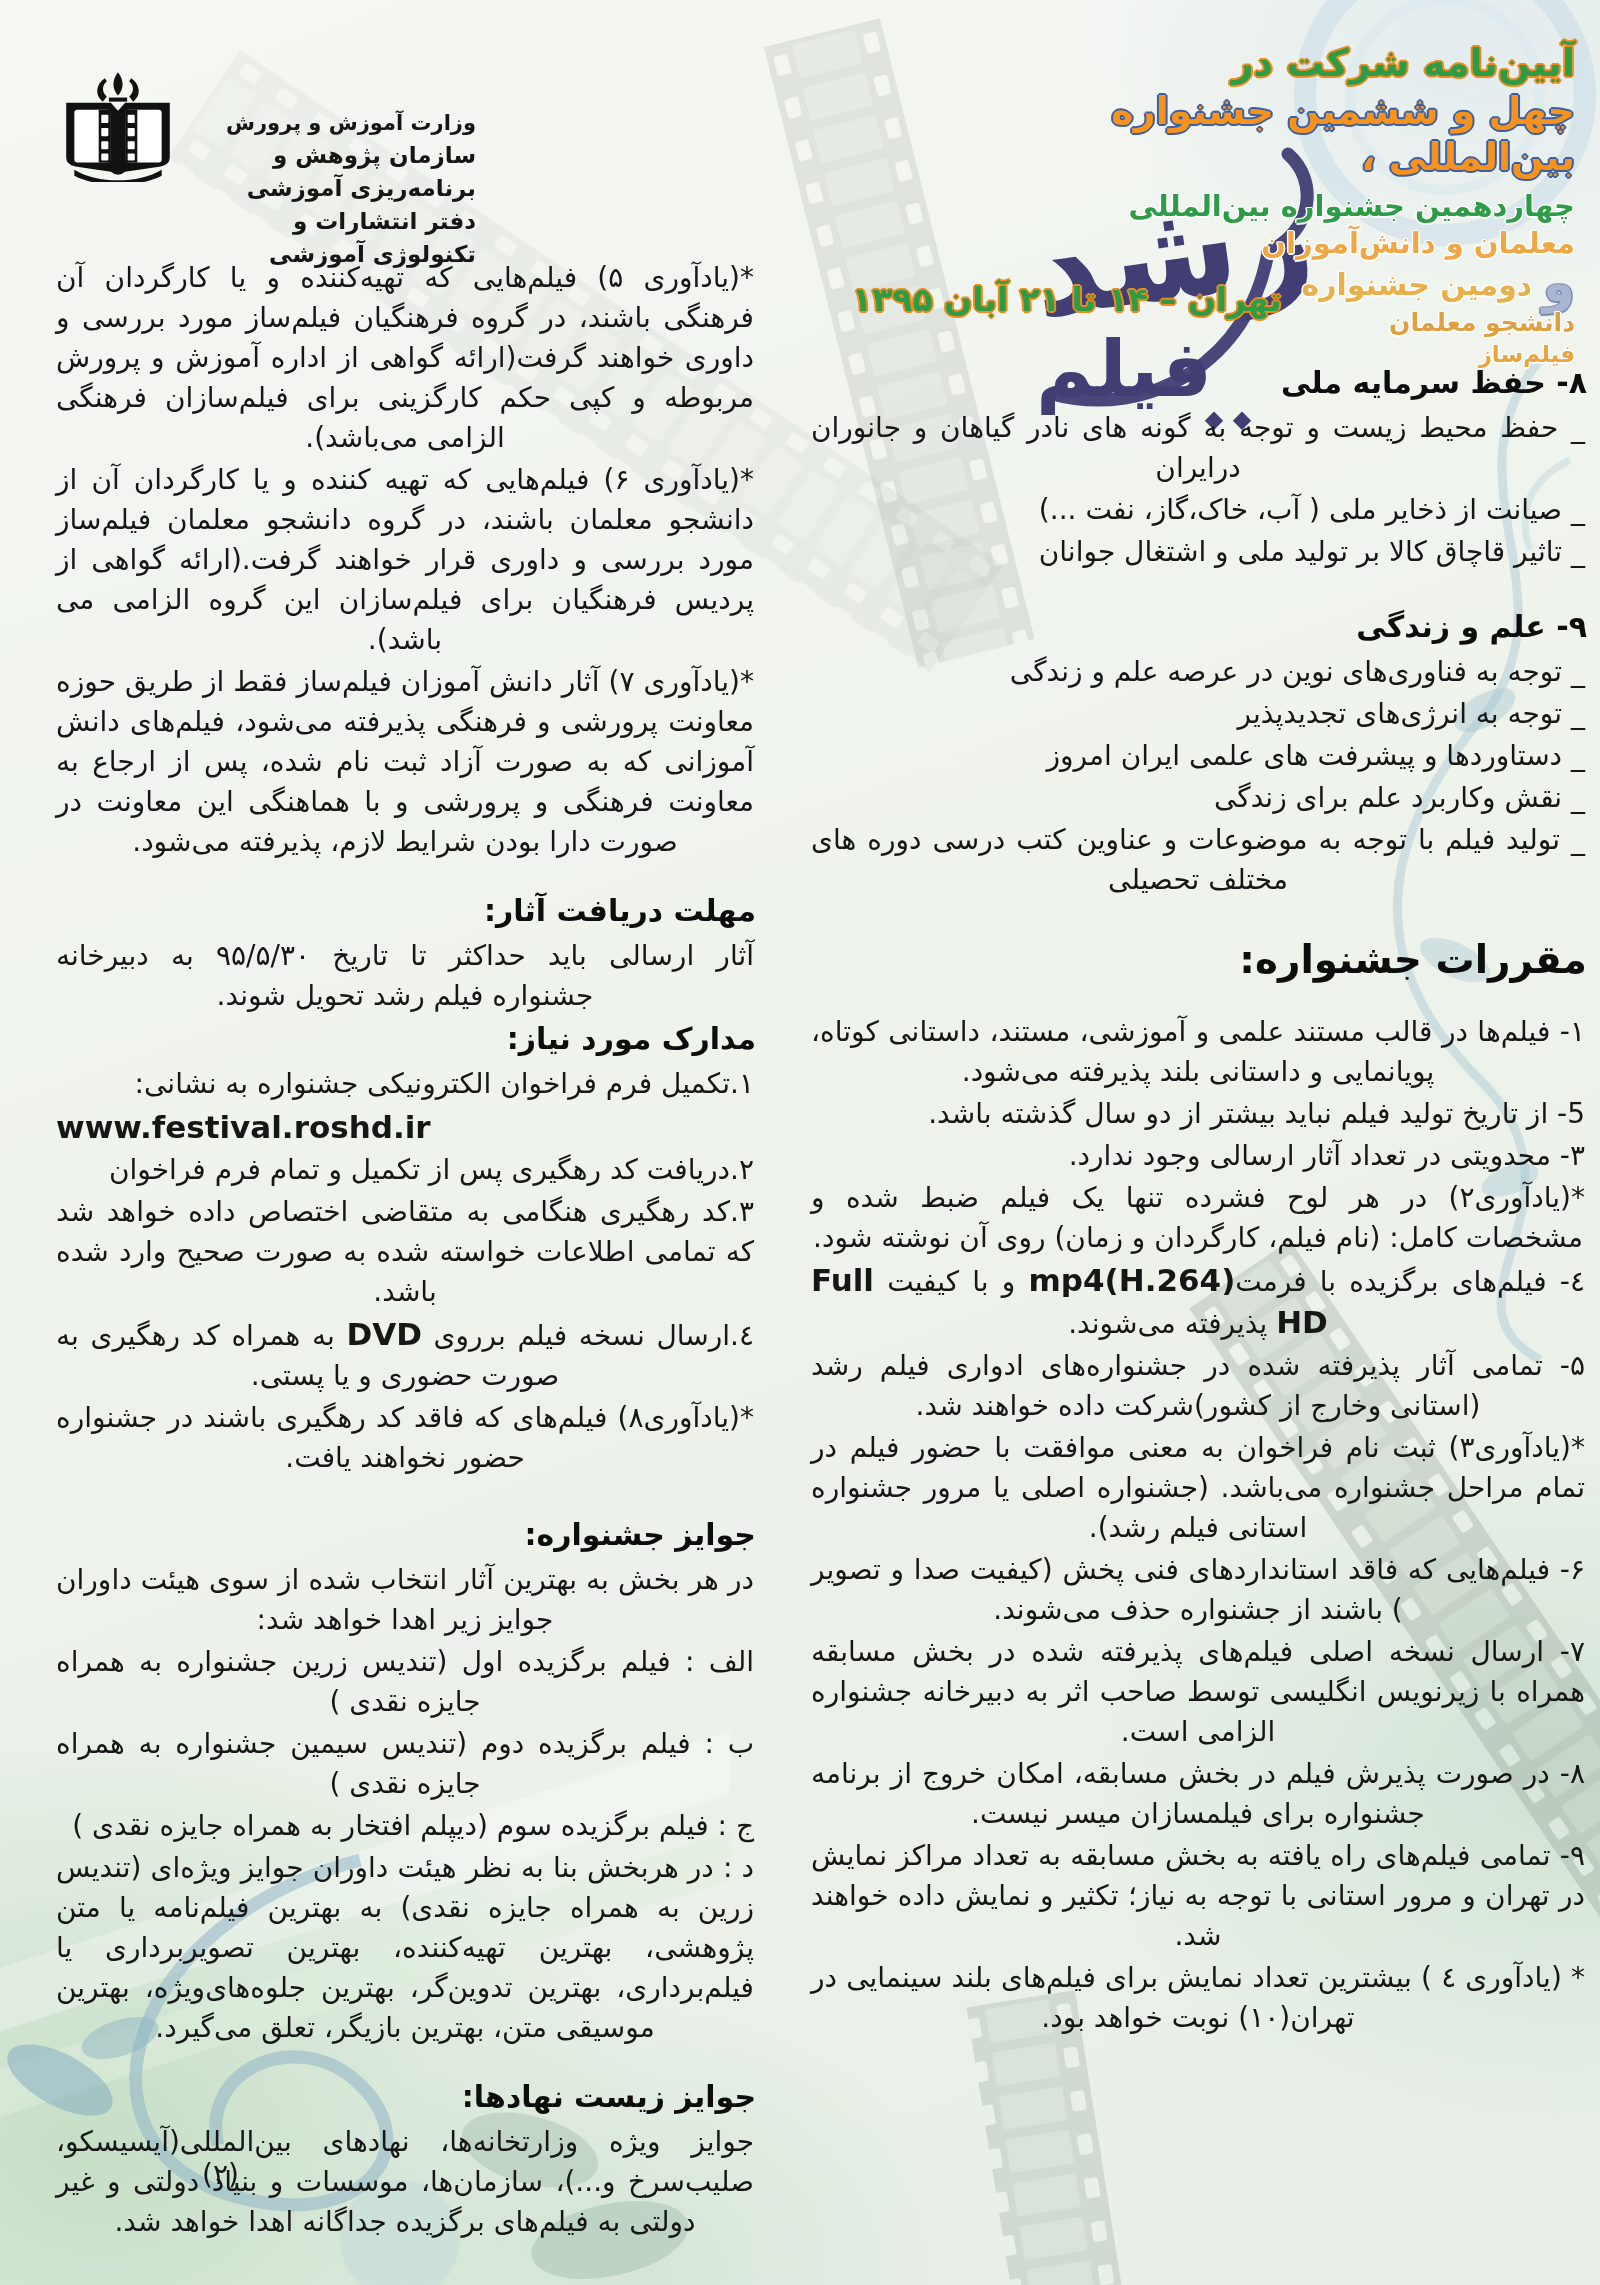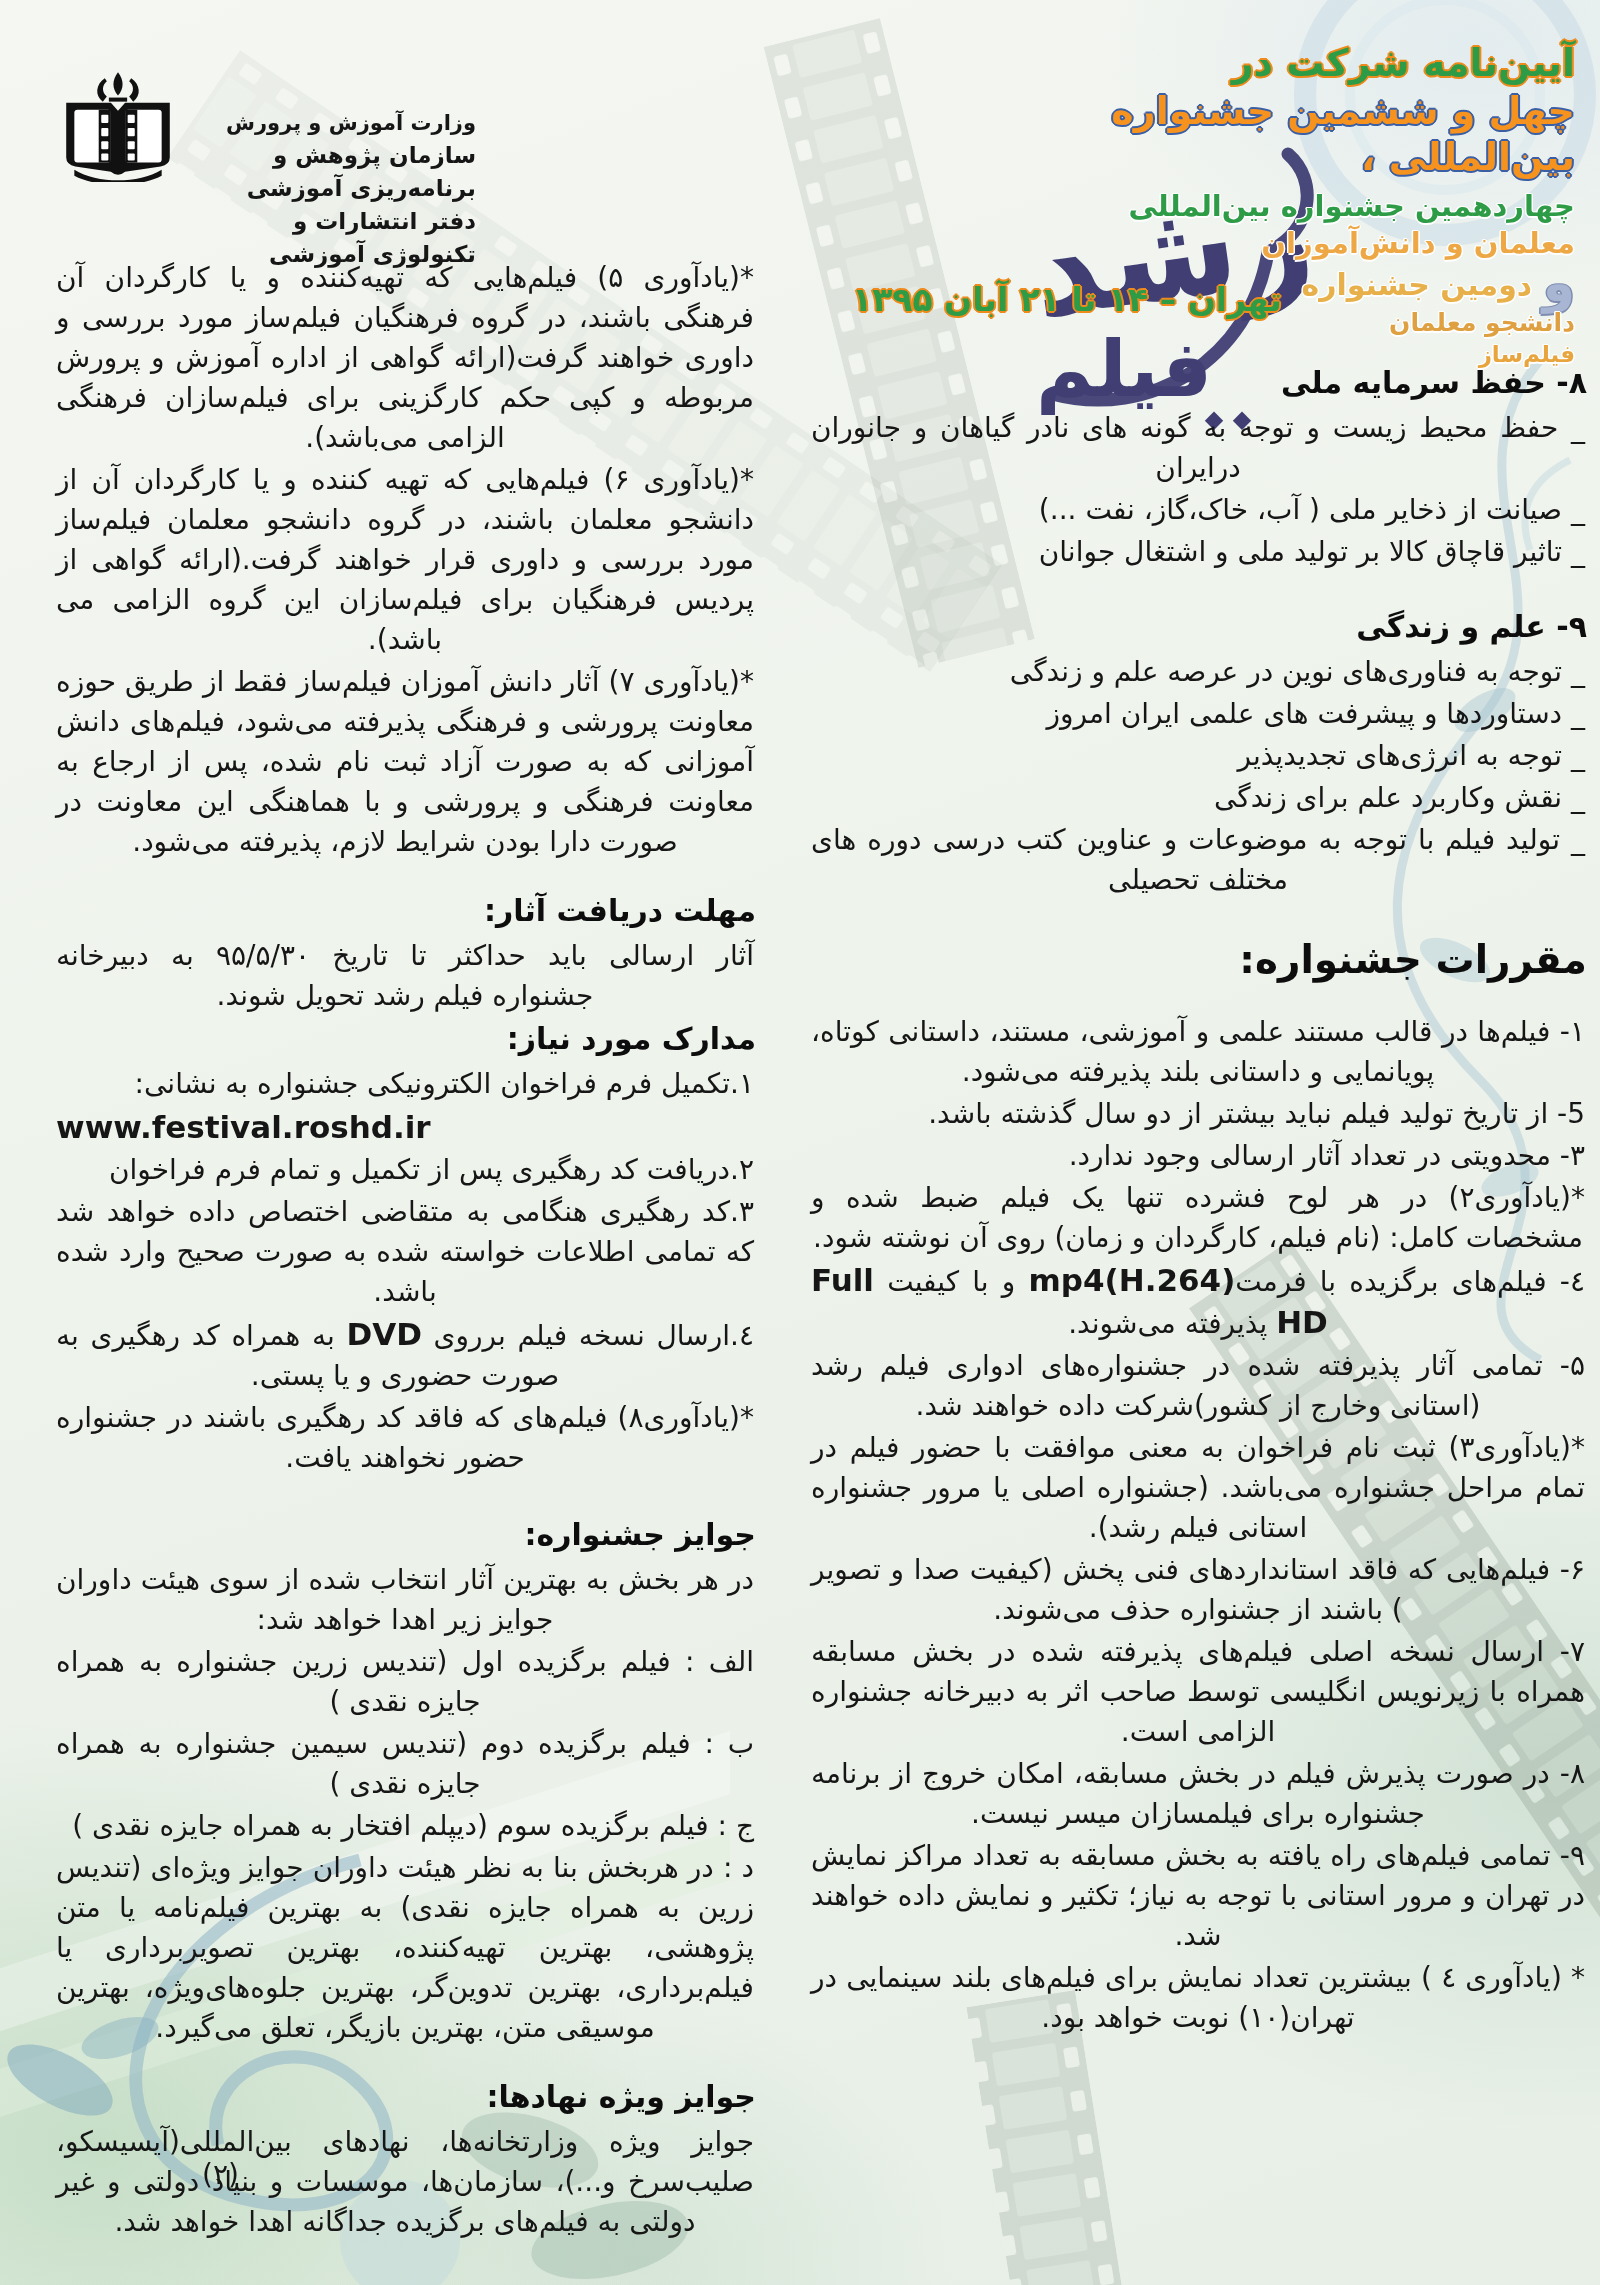--- a/index.html
+++ b/index.html
@@ -166,22 +166,22 @@
   <div class="fest-date o-orange">تهران – ۱۴ تا ۲۱ آبان ۱۳۹۵</div>
 
   <div class="col col-right">
     <h3 class="sec">۸- حفظ سرمایه ملی</h3>
     <p class="just">_ حفظ محیط زیست و توجه به گونه های نادر گیاهان و جانوران درایران</p>
     <p class="line">_ صیانت از ذخایر ملی ( آب، خاک،گاز، نفت ...)</p>
     <p class="line">_ تاثیر قاچاق کالا بر تولید ملی و اشتغال جوانان</p>
 
     <h3 class="sec mt34">۹- علم و زندگی</h3>
     <p class="line">_ توجه به فناوری‌های نوین در عرصه علم و زندگی</p>
+    <p class="line">_ توجه به انرژی‌های تجدیدپذیر</p>
     <p class="line">_ دستاوردها و پیشرفت های علمی ایران امروز</p>
-    <p class="line">_ توجه به انرژی‌های تجدیدپذیر</p>
     <p class="line">_ نقش وکاربرد علم برای زندگی</p>
 
     <p class="just">_ تولید فیلم با توجه به موضوعات و عناوین کتب درسی دوره های مختلف تحصیلی</p>
 
     <h2 class="rules">مقررات جشنواره:</h2>
     <p class="just">۱- فیلم‌ها در قالب مستند علمی و آموزشی، مستند، داستانی کوتاه، پویانمایی و داستانی بلند پذیرفته می‌شود.</p>
     <p class="line">5- از تاریخ تولید فیلم نباید بیشتر از دو سال گذشته باشد.</p>
     <p class="line">۳- محدویتی در تعداد آثار ارسالی وجود ندارد.</p>
     <p class="just">*(یادآوری۲) در هر لوح فشرده تنها یک فیلم ضبط شده و مشخصات کامل: (نام فیلم، کارگردان و زمان) روی آن نوشته شود.</p>
     <p class="just"><span>٤- فیلم‌های برگزیده با فرمت</span><span class="lat" dir="ltr">mp4(H.264)</span><span> و با کیفیت </span><span class="lat" dir="ltr">Full HD</span><span> پذیرفته می‌شوند.</span></p>
@@ -210,19 +210,19 @@
     <p class="just"><span>٤.ارسال نسخه فیلم برروی </span><span class="lat" dir="ltr">DVD</span><span> به همراه کد رهگیری به صورت حضوری و یا پستی.</span></p>
     <p class="just">*(یادآوری۸) فیلم‌های که فاقد کد رهگیری باشند در جشنواره حضور نخواهند یافت.</p>
 
     <h3 class="sec mt36">جوایز جشنواره:</h3>
     <p class="just">در هر بخش به بهترین آثار انتخاب شده از سوی هیئت داوران جوایز زیر اهدا خواهد شد:</p>
     <p class="just">الف : فیلم برگزیده اول (تندیس زرین جشنواره به همراه جایزه نقدی )</p>
     <p class="just">ب : فیلم برگزیده دوم (تندیس سیمین جشنواره به همراه جایزه نقدی )</p>
     <p class="line">ج : فیلم برگزیده سوم (دیپلم افتخار به همراه جایزه نقدی )</p>
     <p class="just">د : در هربخش بنا به نظر هیئت داوران جوایز ویژه‌ای (تندیس زرین به همراه جایزه نقدی) به بهترین فیلم‌نامه یا متن پژوهشی، بهترین تهیه‌کننده، بهترین تصویربرداری یا فیلم‌برداری، بهترین تدوین‌گر، بهترین جلوه‌های‌ویژه، بهترین موسیقی متن، بهترین بازیگر، تعلق می‌گیرد.</p>
 
-    <h3 class="sec mt28">جوایز ویژه نهادها:</h3>
+    <h3 class="sec mt28">جوایز زیست نهادها:</h3>
     <p class="just">جوایز ویژه وزارتخانه‌ها، نهادهای بین‌المللی(آیسیسکو، صلیب‌سرخ و...)، سازمان‌ها، موسسات و بنیاد دولتی و غیر دولتی به فیلم‌های برگزیده جداگانه اهدا خواهد شد.</p>
   </div>
 
   <span class="pagenum">(۲)</span>
 
 </div>
 
 </body></html>

